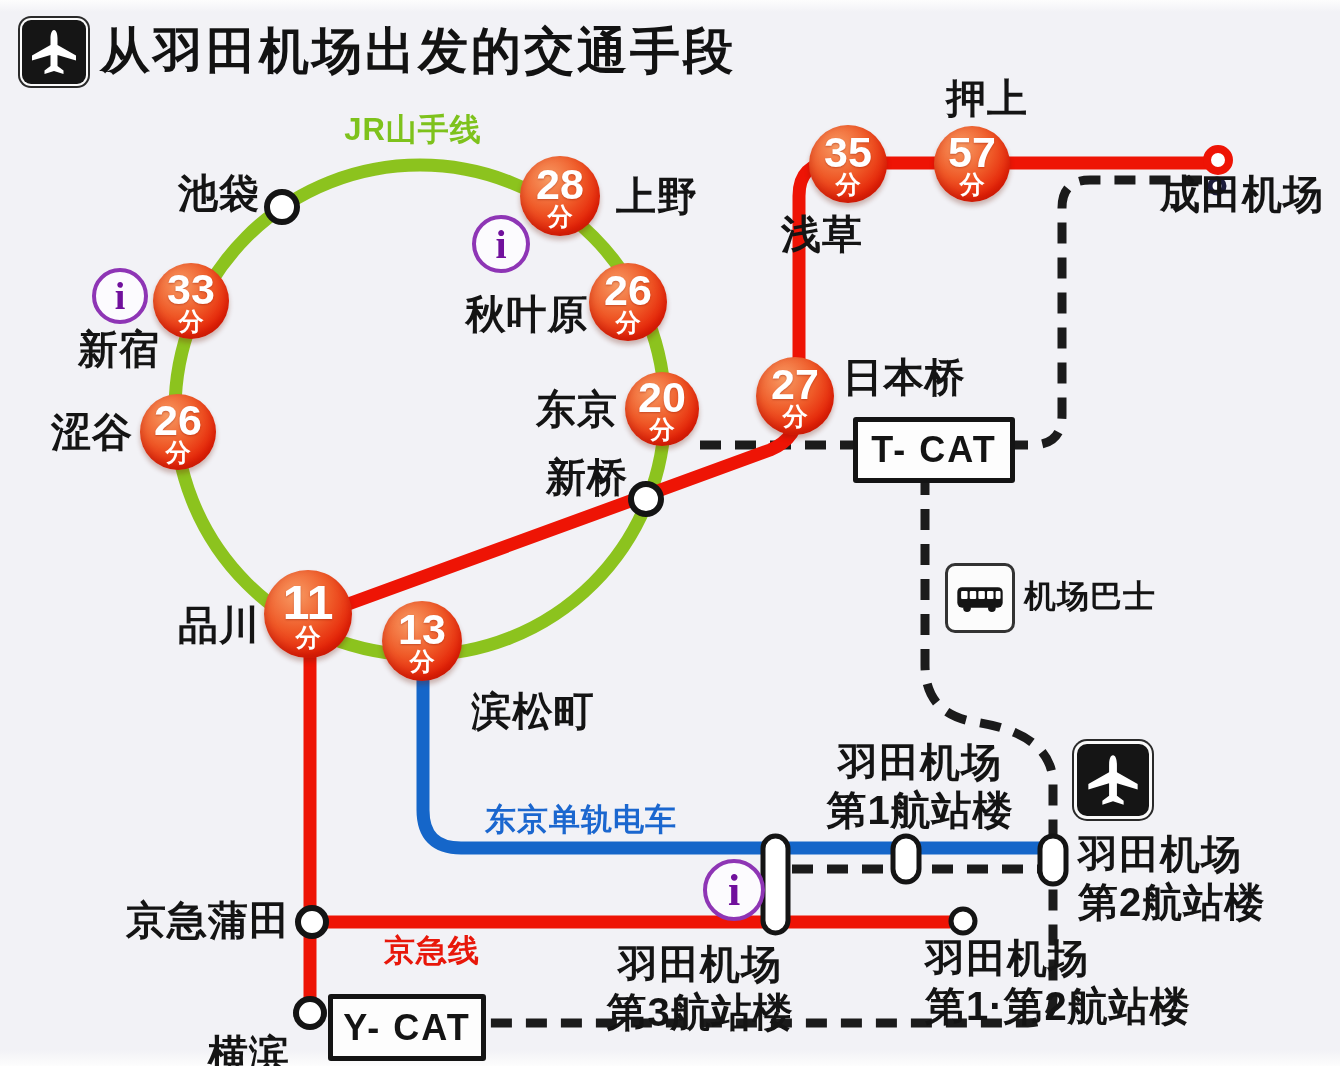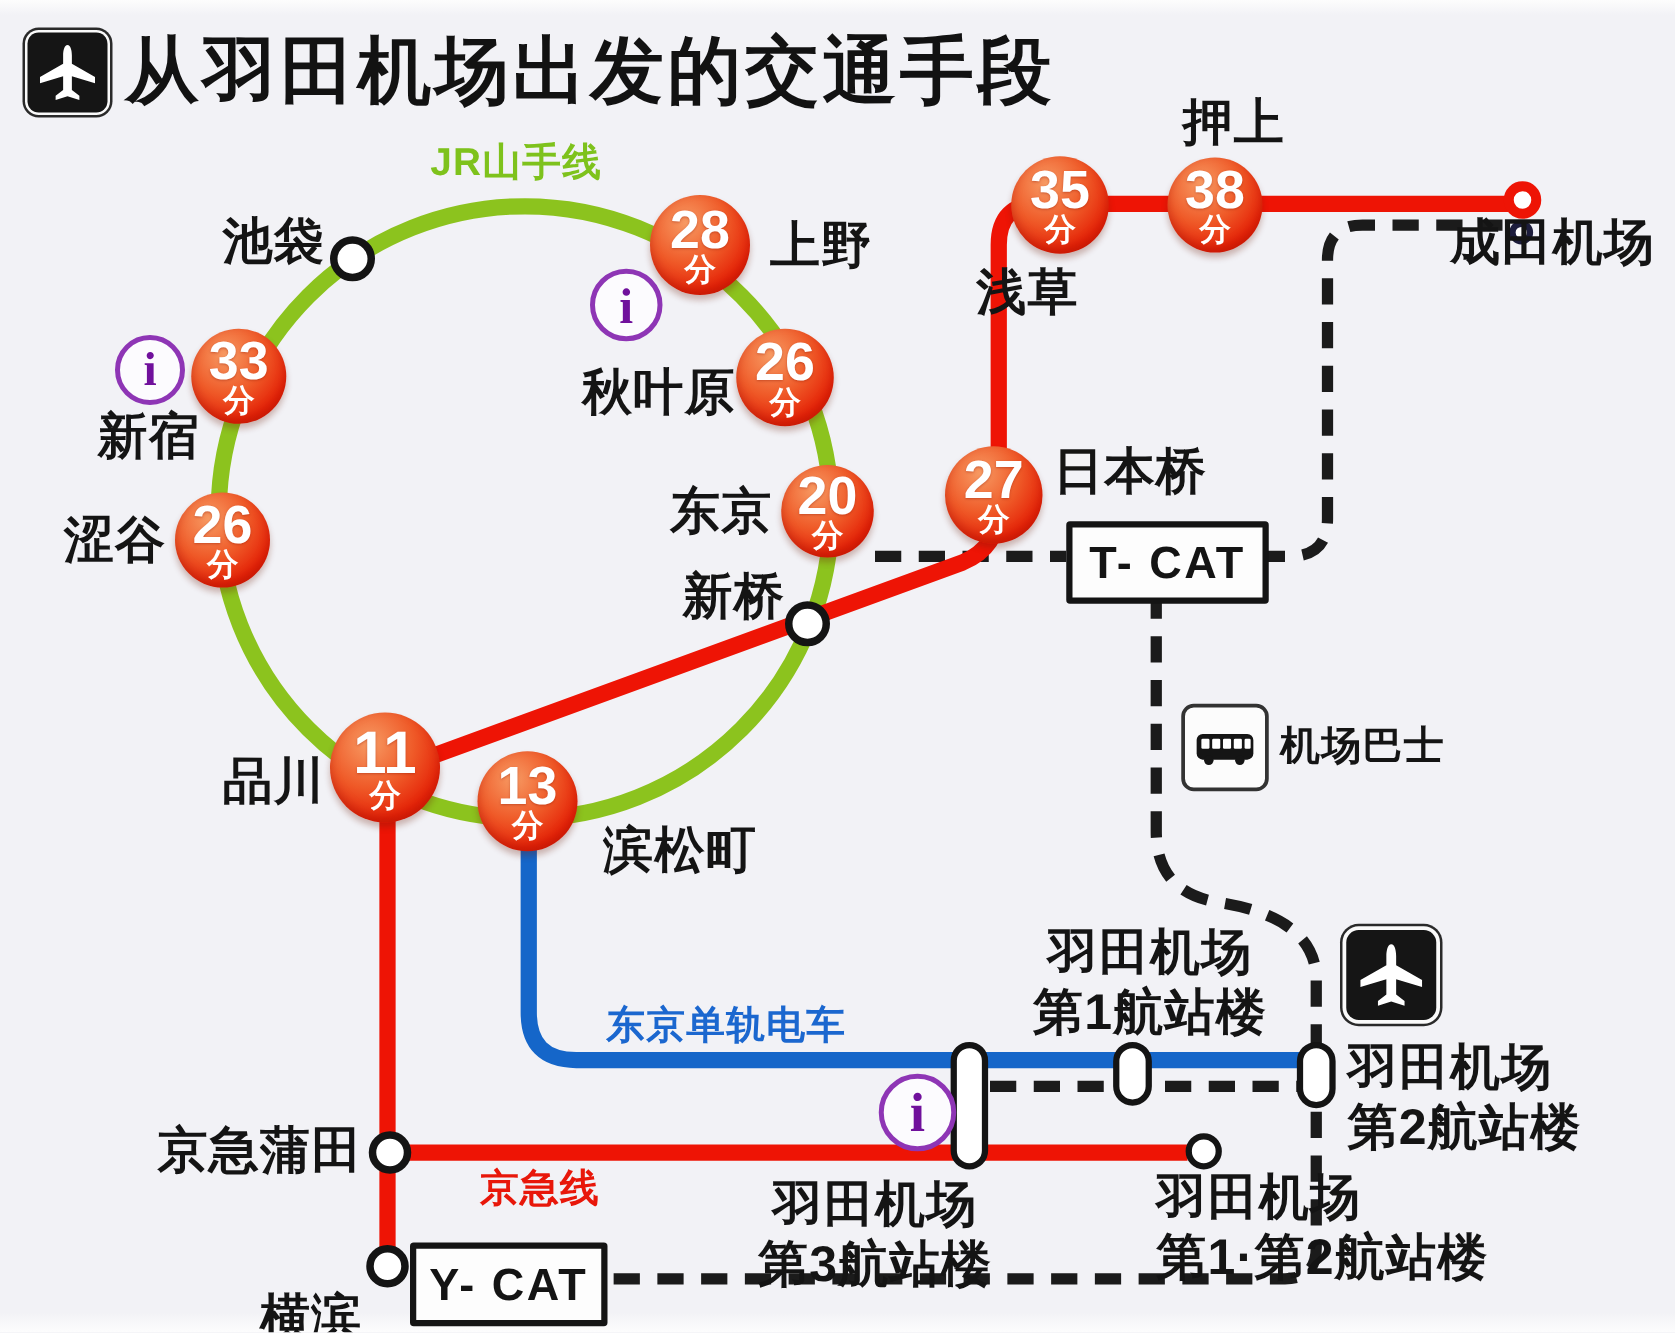--- a/index.html
+++ b/index.html
@@ -6,21 +6,21 @@
   .map{
     position:relative;width:1340px;height:1066px;overflow:hidden;
     background:linear-gradient(#fdfdfd,#f2f2f6 12px 1050px,#fdfdfd);
     font-family:"Liberation Sans","DejaVu Sans",sans-serif;color:#141414;
   }
   svg.rails{position:absolute;left:0;top:0;z-index:1;}
   
   .title-bar{position:absolute;left:22px;top:18px;display:flex;align-items:center;gap:14px;z-index:4;}
   .plane-box{width:64px;height:64px;background:#151515;border-radius:9px;display:flex;align-items:center;justify-content:center;box-shadow:0 0 0 2px #fafafa,0 0 0 4px #2a2a2a;}
   .plane-box svg{width:50px;height:50px;}
-  .page-title{font-size:59px;font-weight:900;letter-spacing:3px;color:#121212;white-space:nowrap;}
+  .page-title{font-size:50px;font-weight:900;letter-spacing:3px;color:#121212;white-space:nowrap;}
   
   .badge{
     position:absolute;z-index:2;border-radius:50%;
     background:radial-gradient(circle at 36% 28%, #f79a63 0%, #ef5a28 42%, #e52408 72%, #d31300 100%);
     box-shadow:0 4px 5px rgba(110,30,10,.3), inset 0 -4px 8px rgba(150,10,0,.35);
     display:flex;flex-direction:column;align-items:center;justify-content:center;
     color:#fff;font-weight:900;line-height:1;
   }
   .badge .num{font-size:43px;text-shadow:0 1px 2px rgba(140,20,0,.4);}
   .badge .unit{font-size:25px;margin-top:-2px;}
@@ -120,37 +120,37 @@
     </div>
   <div class="badge" style="left:756px;top:357px;width:78px;height:78px;">
     <span class="num">27</span>
       <span class="unit">分</span>
     </div>
   <div class="badge" style="left:809px;top:125px;width:78px;height:78px;">
     <span class="num">35</span>
       <span class="unit">分</span>
     </div>
   <div class="badge" style="left:934px;top:126px;width:76px;height:76px;">
-    <span class="num">38</span>
+    <span class="num">57</span>
       <span class="unit">分</span>
     </div>
 
   <span class="lbl blue small" style="left:581px;top:820px;">东京单轨电车</span>
   <span class="lbl green small" style="left:413px;top:130px;">JR山手线</span>
   <span class="lbl red small" style="left:432px;top:951px;">京急线</span>
 
   <span class="lbl" style="left:219px;top:193px;">池袋</span>
   <span class="lbl" style="left:657px;top:196px;">上野</span>
   <span class="lbl" style="left:527px;top:314px;">秋叶原</span>
   <span class="lbl" style="left:119px;top:349px;">新宿</span>
   <span class="lbl" style="left:92px;top:432px;">涩谷</span>
   <span class="lbl" style="left:577px;top:409px;">东京</span>
   <span class="lbl" style="left:587px;top:477px;">新桥</span>
   <span class="lbl" style="left:219px;top:625px;">品川</span>
-  <span class="lbl" style="left:533px;top:680px;margin-left:11px;">滨松町</span>
+  <span class="lbl" style="left:533px;top:711px;">滨松町</span>
   <span class="lbl" style="left:822px;top:234px;">浅草</span>
   <span class="lbl" style="left:987px;top:98px;">押上</span>
   <span class="lbl" style="left:904px;top:377px;">日本桥</span>
   <span class="lbl" style="left:1242px;top:194px;">成田机场</span>
   <span class="lbl" style="left:208px;top:920px;">京急蒲田</span>
   <span class="lbl" style="left:249px;top:1014px;margin-top:40px;">横滨</span>
 
   <div class="lbl multiline" style="left:920px;top:786px;">
     <div>羽田机场</div>
     <div>第1航站楼</div>

